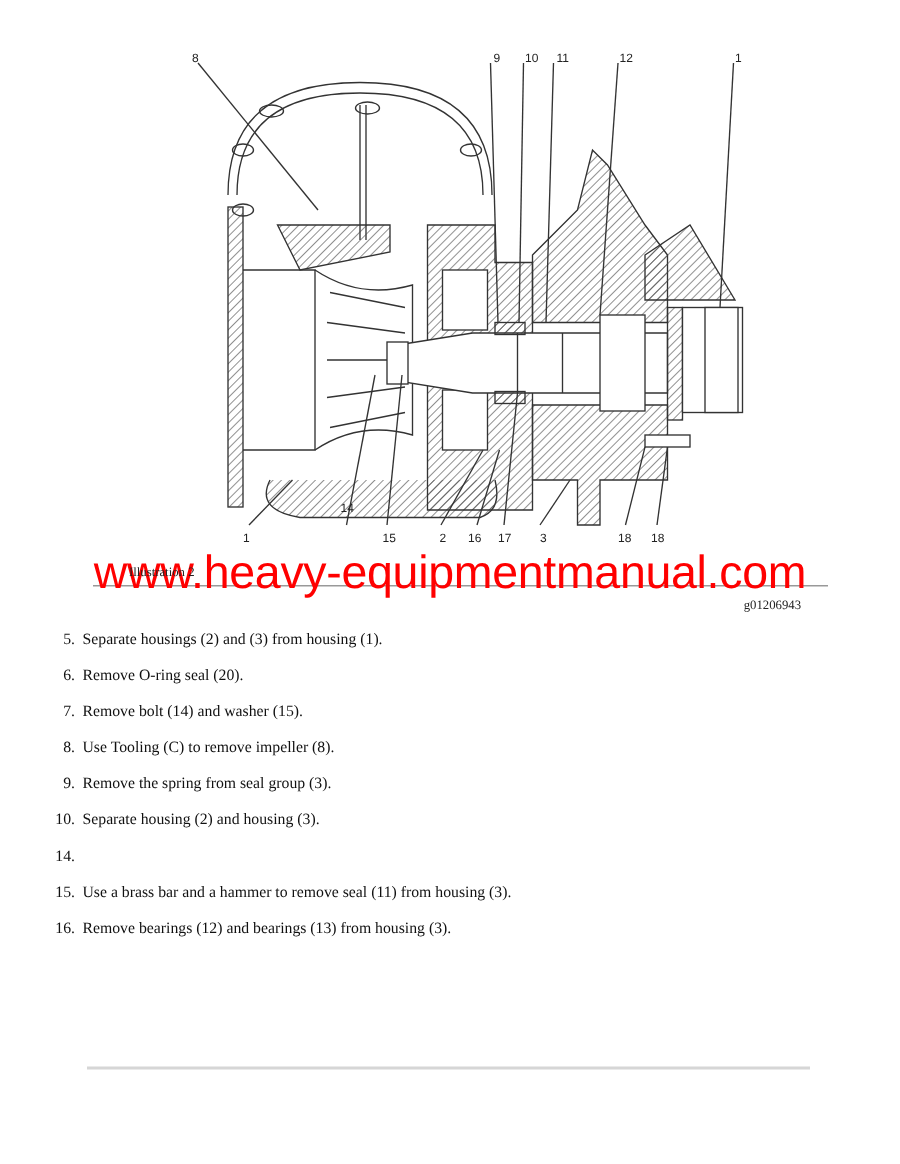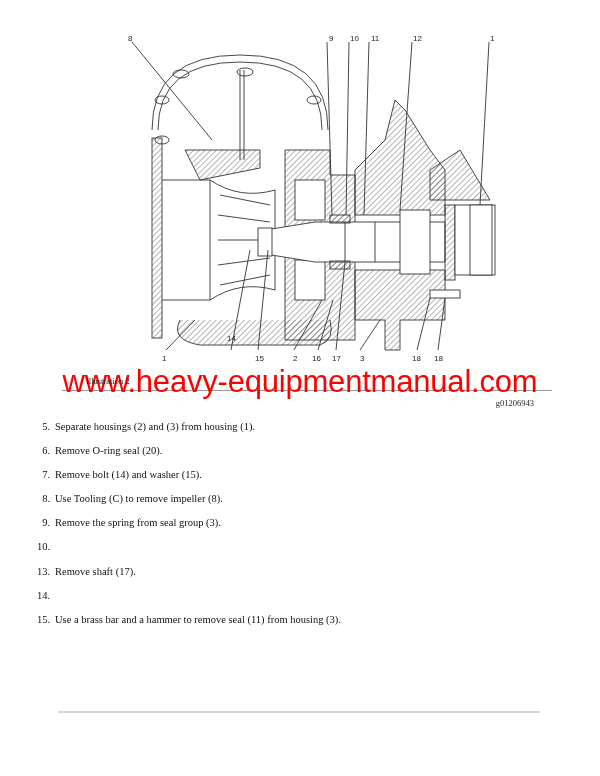--- a/index.html
+++ b/index.html
@@ -125,27 +125,28 @@
   <li class="step">
       <span class="step-num">8.</span>
       <span class="step-text">Use Tooling (C) to remove impeller (8).</span>
     </li>
   <li class="step">
       <span class="step-num">9.</span>
       <span class="step-text">Remove the spring from seal group (3).</span>
     </li>
   <li class="step">
       <span class="step-num">10.</span>
-    </li>
-  <li class="step">
-      <span class="step-num">13.</span>
-      <span class="step-text">Remove shaft (17).</span>
+      <span class="step-text">Separate housing (2) and housing (3).</span>
     </li>
   <li class="step">
       <span class="step-num">14.</span>
     </li>
   <li class="step">
       <span class="step-num">15.</span>
       <span class="step-text">Use a brass bar and a hammer to remove seal (11) from housing (3).</span>
     </li>
+  <li class="step">
+      <span class="step-num">16.</span>
+      <span class="step-text">Remove bearings (12) and bearings (13) from housing (3).</span>
+    </li>
 </ol>
 
 <div class="bottom-rule"></div>
 
 </body></html>

